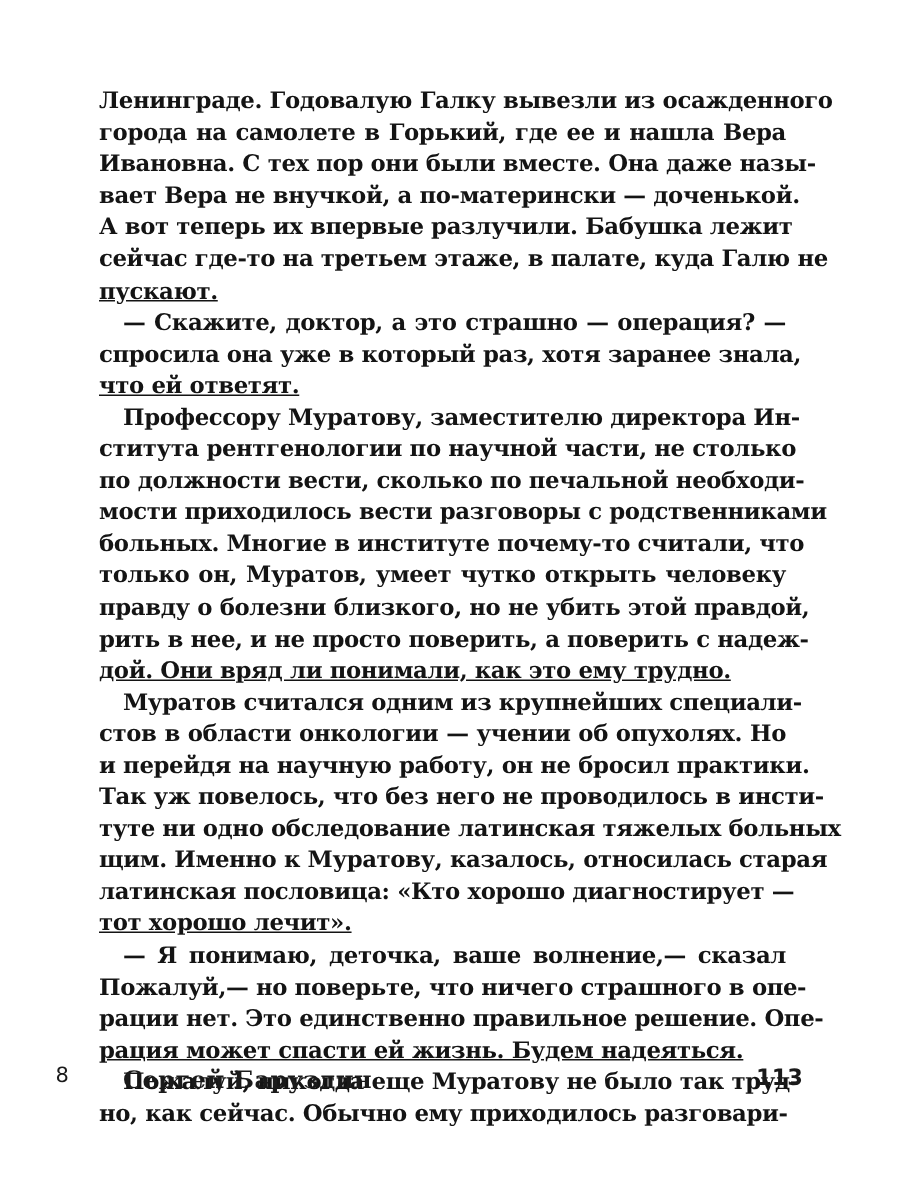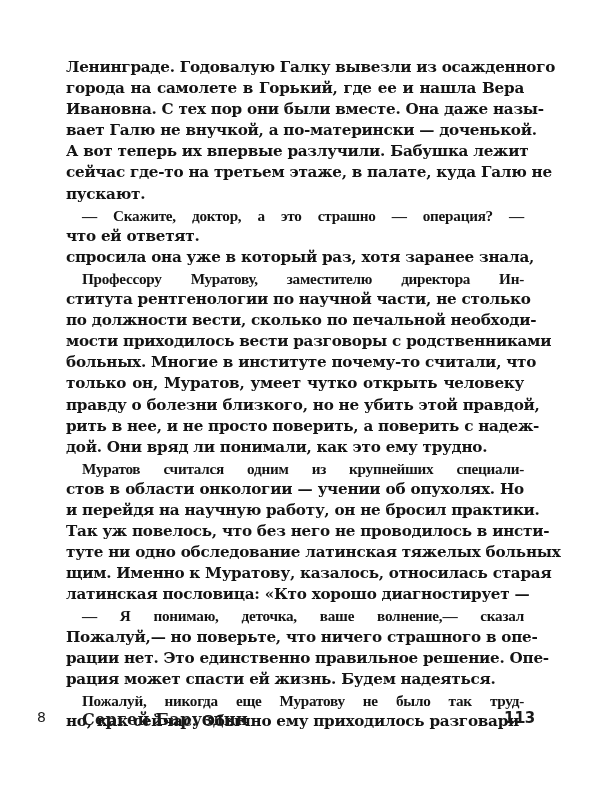--- a/index.html
+++ b/index.html
@@ -20,22 +20,22 @@
   .line {
     height: 21.1px;
     line-height: 21.1px;
     font-size: 15.2px;
     font-weight: bold;
     white-space: nowrap;
     text-align: justify;
     text-align-last: justify;
     letter-spacing: -0.25px;
   }
-  .line.last { text-align-last: left; }
-  .line.indent { padding-left: 16px; font-family: Liberation Serif, serif; }
+  .line.last { text-align-last: left; text-decoration: underline; }
+  .line.indent { padding-left: 16px; }
   .footer {
     position: absolute;
     top: 709px;
     left: 0; width: 600px;
     height: 20px;
     font-family: "DejaVu Sans", "Liberation Sans", sans-serif;
     font-weight: bold;
     color: #1a1a1a;
   }
   .footer .sig {
@@ -52,43 +52,44 @@
     font-size: 15px;
   }
 </style>
 </head>
 <body>
 
 <div class="page-text">
   <div class="line">Ленинграде. Годовалую Галку вывезли из осажденного</div>
   <div class="line">города на самолете в Горький, где ее и нашла Вера</div>
   <div class="line">Ивановна. С тех пор они были вместе. Она даже назы-</div>
-  <div class="line">вает Галю не внучкой, а по-матерински — доченькой.</div>
+  <div class="line">вает Вера не внучкой, а по-матерински — доченькой.</div>
   <div class="line">А вот теперь их впервые разлучили. Бабушка лежит</div>
   <div class="line">сейчас где-то на третьем этаже, в палате, куда Галю не</div>
   <div class="line last">пускают.</div>
   <div class="line indent">— Скажите, доктор, а это страшно — операция? —</div>
+  <div class="line">спросила она уже в который раз, хотя заранее знала,</div>
   <div class="line last">что ей ответят.</div>
-  <div class="line">спросила она уже в который раз, хотя заранее знала,</div>
   <div class="line indent">Профессору Муратову, заместителю директора Ин-</div>
   <div class="line">ститута рентгенологии по научной части, не столько</div>
   <div class="line">по должности вести, сколько по печальной необходи-</div>
   <div class="line">мости приходилось вести разговоры с родственниками</div>
   <div class="line">больных. Многие в институте почему-то считали, что</div>
   <div class="line">только он, Муратов, умеет чутко открыть человеку</div>
   <div class="line">правду о болезни близкого, но не убить этой правдой,</div>
   <div class="line">рить в нее, и не просто поверить, а поверить с надеж-</div>
   <div class="line last">дой. Они вряд ли понимали, как это ему трудно.</div>
   <div class="line indent">Муратов считался одним из крупнейших специали-</div>
   <div class="line">стов в области онкологии — учении об опухолях. Но</div>
   <div class="line">и перейдя на научную работу, он не бросил практики.</div>
   <div class="line">Так уж повелось, что без него не проводилось в инсти-</div>
   <div class="line">туте ни одно обследование латинская тяжелых больных</div>
   <div class="line">щим. Именно к Муратову, казалось, относилась старая</div>
   <div class="line">латинская пословица: «Кто хорошо диагностирует —</div>
+  <div class="line last">тот хорошо лечит».</div>
   <div class="line indent">— Я понимаю, деточка, ваше волнение,— сказал</div>
   <div class="line">Пожалуй,— но поверьте, что ничего страшного в опе-</div>
   <div class="line">рации нет. Это единственно правильное решение. Опе-</div>
   <div class="line last">рация может спасти ей жизнь. Будем надеяться.</div>
   <div class="line indent">Пожалуй, никогда еще Муратову не было так труд-</div>
   <div class="line">но, как сейчас. Обычно ему приходилось разговари-</div>
 </div>
 
 <div class="footer">
   <span class="sig">8</span>

